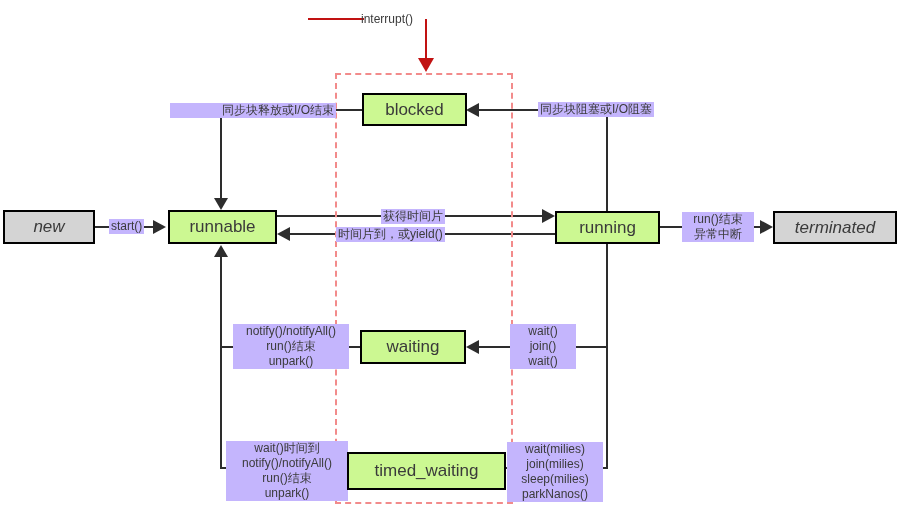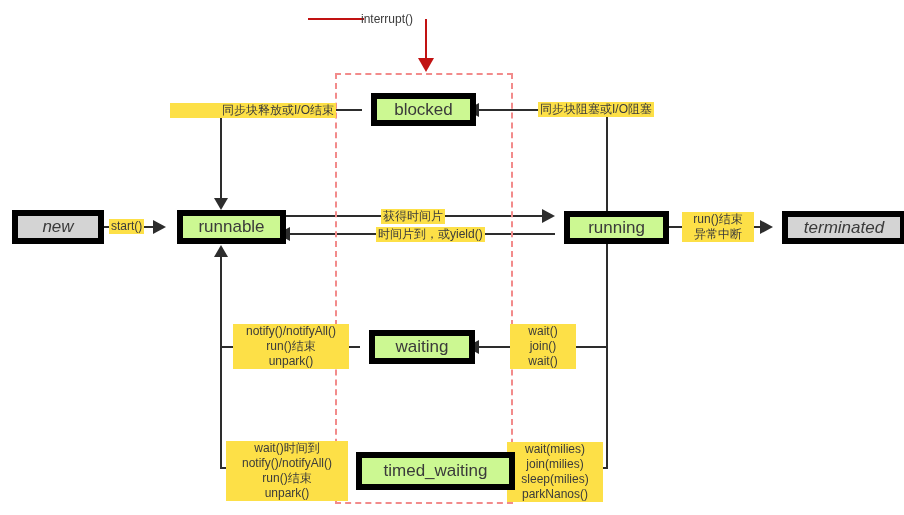--- a/index.html
+++ b/index.html
@@ -1,34 +1,34 @@
 <!DOCTYPE html>
 <html><head>
 <meta charset="utf-8">
 <style>
   html,body { margin:0; padding:0; background:#ffffff; }
   .stage {
     position:relative; width:904px; height:515px; background:#ffffff;
     font-family:"Liberation Sans","DejaVu Sans",sans-serif; overflow:hidden;
   }
   .node {
-    position:absolute; box-sizing:border-box; border:6px solid #000000;
+    position:absolute; box-sizing:border-box; border:2px solid #000000;
     display:flex; align-items:center; justify-content:center;
-    font-size:17px; color:#3a3a3a; z-index:5; white-space:nowrap;margin-left:9px;
+    font-size:17px; color:#3a3a3a; z-index:5; white-space:nowrap;
   }
   .green { background:#ccf892; }
   .gray  { background:#d4d4d4;font-style:italic; }
   .hline, .vline { position:absolute; background:#2d2d2d; z-index:1; }
   .redline { background:#c11212; }
   .dashed-region { position:absolute; border:2px dashed #f28b8b; z-index:2; box-sizing:border-box; }
   .lbl {
     position:absolute; font-size:12px; color:#3b3b3b; line-height:15px;
     white-space:nowrap; z-index:3;
   }
-  .bg { background:#fde047; padding:0 2px; }
+  .bg { background:#c4b5fd; padding:0 2px; }
   .center { text-align:center; }
   .right { text-align:right; }
   .ah { position:absolute; width:0; height:0; z-index:4; }
   .ah-r { border-top:7px solid transparent; border-bottom:7px solid transparent; border-left:13px solid #2d2d2d; }
   .ah-l { border-top:7px solid transparent; border-bottom:7px solid transparent; border-right:13px solid #2d2d2d; }
   .ah-d { border-left:7px solid transparent; border-right:7px solid transparent; border-top:12px solid #2d2d2d; }
   .ah-u { border-left:7px solid transparent; border-right:7px solid transparent; border-bottom:12px solid #2d2d2d; }
   .ah-d-red { border-left:8px solid transparent; border-right:8px solid transparent; border-top:14px solid #c11212; }
 </style>
 </head>
@@ -56,21 +56,21 @@
   <div class="hline" style="left:95px;top:226px;width:58px;height:2px"></div>
   <div class="ah ah-r" style="left:153px;top:220px"></div>
   <div class="lbl bg" style="left:109px;top:219px">start()</div>
 
   <div class="hline" style="left:277px;top:215px;width:266px;height:2px"></div>
   <div class="ah ah-r" style="left:542px;top:209px"></div>
   <div class="lbl bg" style="left:381px;top:209px">获得时间片</div>
 
   <div class="hline" style="left:290px;top:233px;width:265px;height:2px"></div>
   <div class="ah ah-l" style="left:277px;top:227px"></div>
-  <div class="lbl bg" style="left:376px;top:227px">时间片到，或yield()</div>
+  <div class="lbl bg" style="left:336px;top:227px">时间片到，或yield()</div>
 
   <div class="hline" style="left:660px;top:226px;width:100px;height:2px"></div>
   <div class="ah ah-r" style="left:760px;top:220px"></div>
   <div class="lbl bg center" style="left:682px;top:212px;width:68px">
     <div>run()结束</div>
     <div>异常中断</div>
   </div>
 
   <div class="vline" style="left:606px;top:244px;width:2px;height:225px"></div>
 

